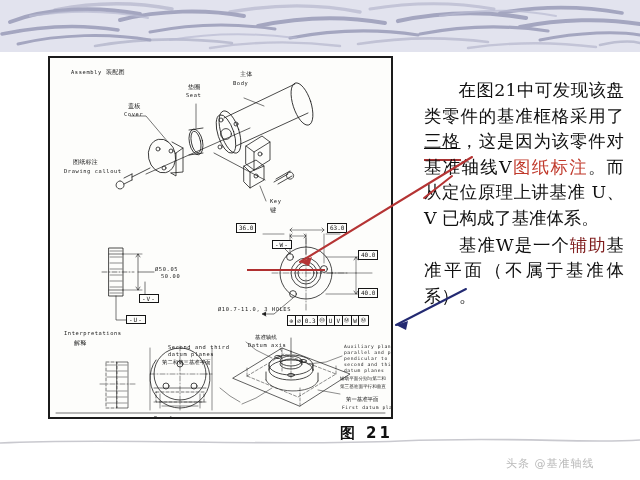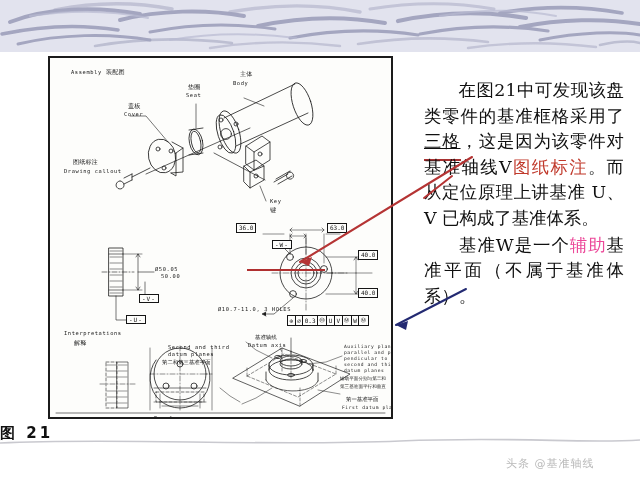--- a/index.html
+++ b/index.html
@@ -79,38 +79,38 @@
   .fcf .mod{font-size:5.2px;}
 
   .fcf-underline{
     position:absolute;left:247px;top:269px;width:78px;height:1.6px;
     background:#b03030;
   }
 
   
   .caption{
     position:absolute;left:0;top:424px;width:393px;
-    text-align:left;
+    text-align:right;
     font-family:"DejaVu Sans","Liberation Sans",sans-serif;
     font-size:15px;font-weight:bold;color:#111;
     letter-spacing:3px;
   }
 
   
   .textcol{
     position:absolute;left:424px;top:78px;width:200px;
     font-family:"DejaVu Serif","Liberation Serif",serif;
     font-size:17.4px;line-height:25.6px;color:#101010;
     text-align:justify;
   }
   .para{margin:0 0 0 0;}
   .para + .para{margin-top:1px;}
   .indent{display:inline-block;width:34px;}
   .red{color:#c0392b;}
-  .blue{color:#ec4899;}
+  .blue{color:#7f1d1d;}
   .bold{font-weight:normal;}
   .ul-red{
     border-bottom:2px solid #a83232;
     padding-bottom:8px;
     text-decoration:underline;
   }
 
   
   .overlay{position:absolute;left:0;top:0;width:640px;height:480px;pointer-events:none;}
 

